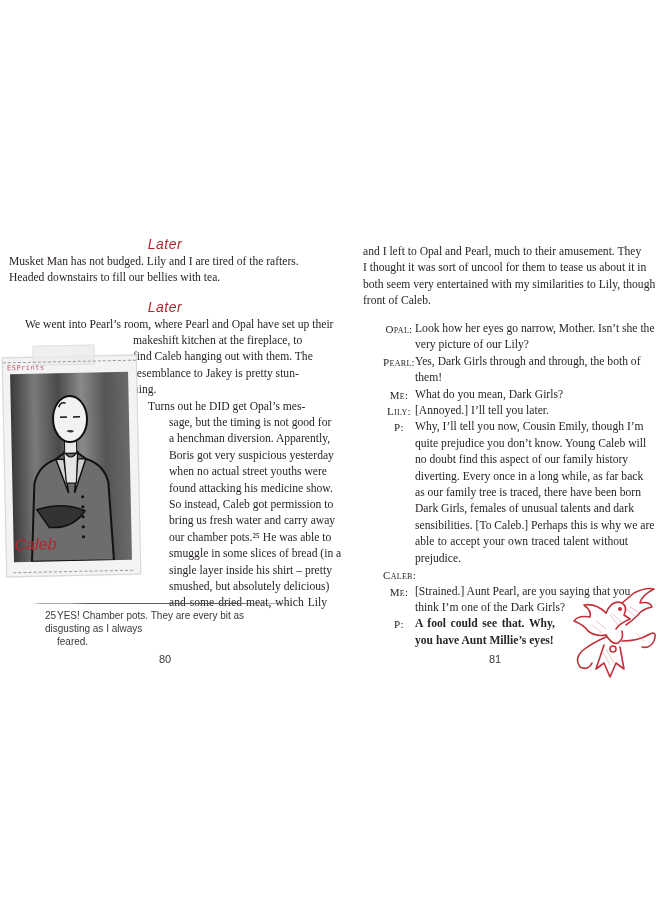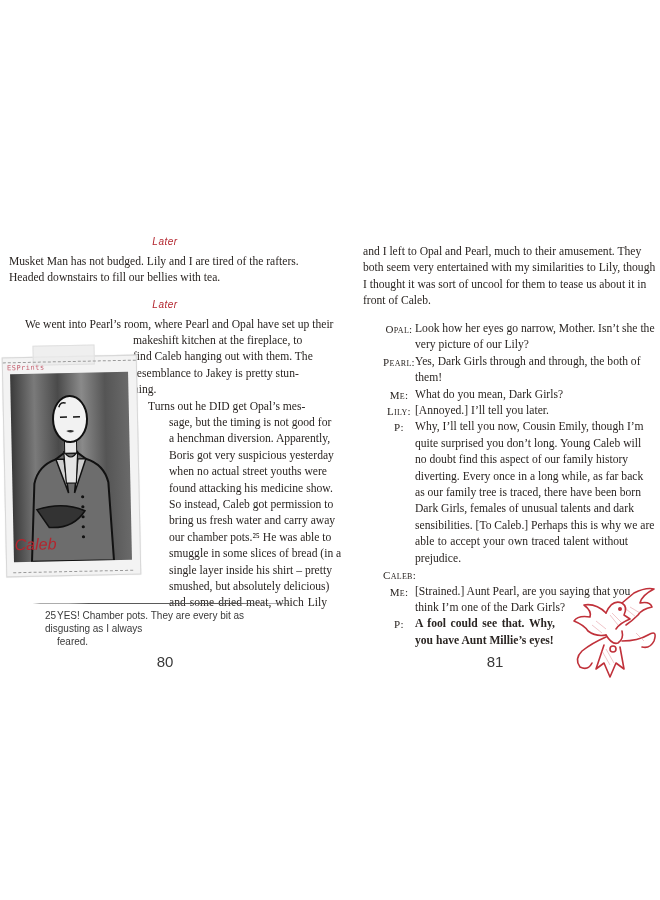--- a/index.html
+++ b/index.html
@@ -6,21 +6,21 @@
     body {
       width: 660px; height: 900px; background: #ffffff; position: relative; overflow: hidden;
       font-family: "DejaVu Serif", "Liberation Serif", serif; color: #2a2522;
     }
     .page { position: absolute; top: 0; height: 900px; }
     .page-left { left: 0; width: 330px; }
 
     .later {
       position: absolute; left: 0; width: 330px; text-align: center;
       font-family: "Liberation Sans", sans-serif; color: #b3262f;
-      font-size: 10px; letter-spacing: 0.5px; font-style: italic;
+      font-size: 14px; letter-spacing: 0.5px; font-style: italic;
     }
     .para { position: absolute; font-family: "Liberation Serif", serif; font-size: 11.6px; line-height: 16.4px; color: #2a2522; margin: 0; }
     .line { display: block; white-space: nowrap; }
     .line.j { text-align: justify; text-align-last: justify; }
 
     
     .photo-card {
       position: absolute; left: 4px; top: 356px; width: 133px; height: 218px;
       background: #f3f3f3; border: 1px solid #d8d8d8; transform: rotate(-1.2deg);
       box-shadow: 0 0 1px rgba(0,0,0,0.15);
@@ -55,21 +55,21 @@
     }
     .footnote {
       position: absolute; left: 45px; top: 609px; width: 245px;
       font-family: "Liberation Sans", sans-serif; font-size: 10px; line-height: 13px; color: #3a3a3a;
     }
     .footnote .num { display: inline-block; width: 12px; }
     .footnote .indent { padding-left: 12px; display: block; }
 
     .page-number {
       position: absolute; top: 653px; width: 330px; text-align: center;
-      font-family: "Liberation Sans", sans-serif; font-size: 15px; color: #3a3a3a;
+      font-family: "Liberation Sans", sans-serif; font-size: 11px; color: #3a3a3a;
     }
 
     
     .dialogue { position: absolute; left: 383px; top: 321px; width: 270px; font-family: "Liberation Serif", serif; font-size: 11.6px; line-height: 16.4px; }
     .dlg-row { display: flex; }
     .speaker {
       width: 32px; flex: none; font-variant: small-caps; font-size: 11px; letter-spacing: 0.3px; text-align: center;
     }
     .speech { width: 213px; }
 
@@ -158,22 +158,22 @@
     <span class="num">25</span><span>YES! Chamber pots. They are every bit as disgusting as I always</span>
     <span class="indent">feared.</span>
   </div>
 
   <div class="page-number" style="left:0;">80</div>
 </div>
 
 <div>
   <div class="para" style="left:363px; top:244px; width:272px;">
     <span class="line j">and I left to Opal and Pearl, much to their amusement. They</span>
+    <span class="line j">I thought it was sort of uncool for them to tease us about it in</span>
     <span class="line j">both seem very entertained with my similarities to Lily, though</span>
-    <span class="line j">I thought it was sort of uncool for them to tease us about it in</span>
     <span class="line">front of Caleb.</span>
   </div>
 
   <div class="dialogue">
     <div class="dlg-row">
       <div class="speaker">Opal:</div>
       <div class="speech">
         <span class="line j">Look how her eyes go narrow, Mother. Isn’t she the</span>
         <span class="line">very picture of our Lily?</span>
       </div>
@@ -194,21 +194,21 @@
     <div class="dlg-row">
       <div class="speaker">Lily:</div>
       <div class="speech">
         <span class="line">[Annoyed.] I’ll tell you later.</span>
       </div>
     </div>
     <div class="dlg-row">
       <div class="speaker">P:</div>
       <div class="speech">
         <span class="line j">Why, I’ll tell you now, Cousin Emily, though I’m</span>
-        <span class="line j">quite surprised you don’t long. Young Caleb will</span>
+        <span class="line j">quite prejudice you don’t know. Young Caleb will</span>
         <span class="line j">no doubt find this aspect of our family history</span>
         <span class="line j">diverting. Every once in a long while, as far back</span>
         <span class="line j">as our family tree is traced, there have been born</span>
         <span class="line j">Dark Girls, females of unusual talents and dark</span>
         <span class="line j">sensibilities. [To Caleb.] Perhaps this is why we are</span>
         <span class="line j">able to accept your own traced talent without</span>
         <span class="line">prejudice.</span>
       </div>
     </div>
     <div class="dlg-row">

